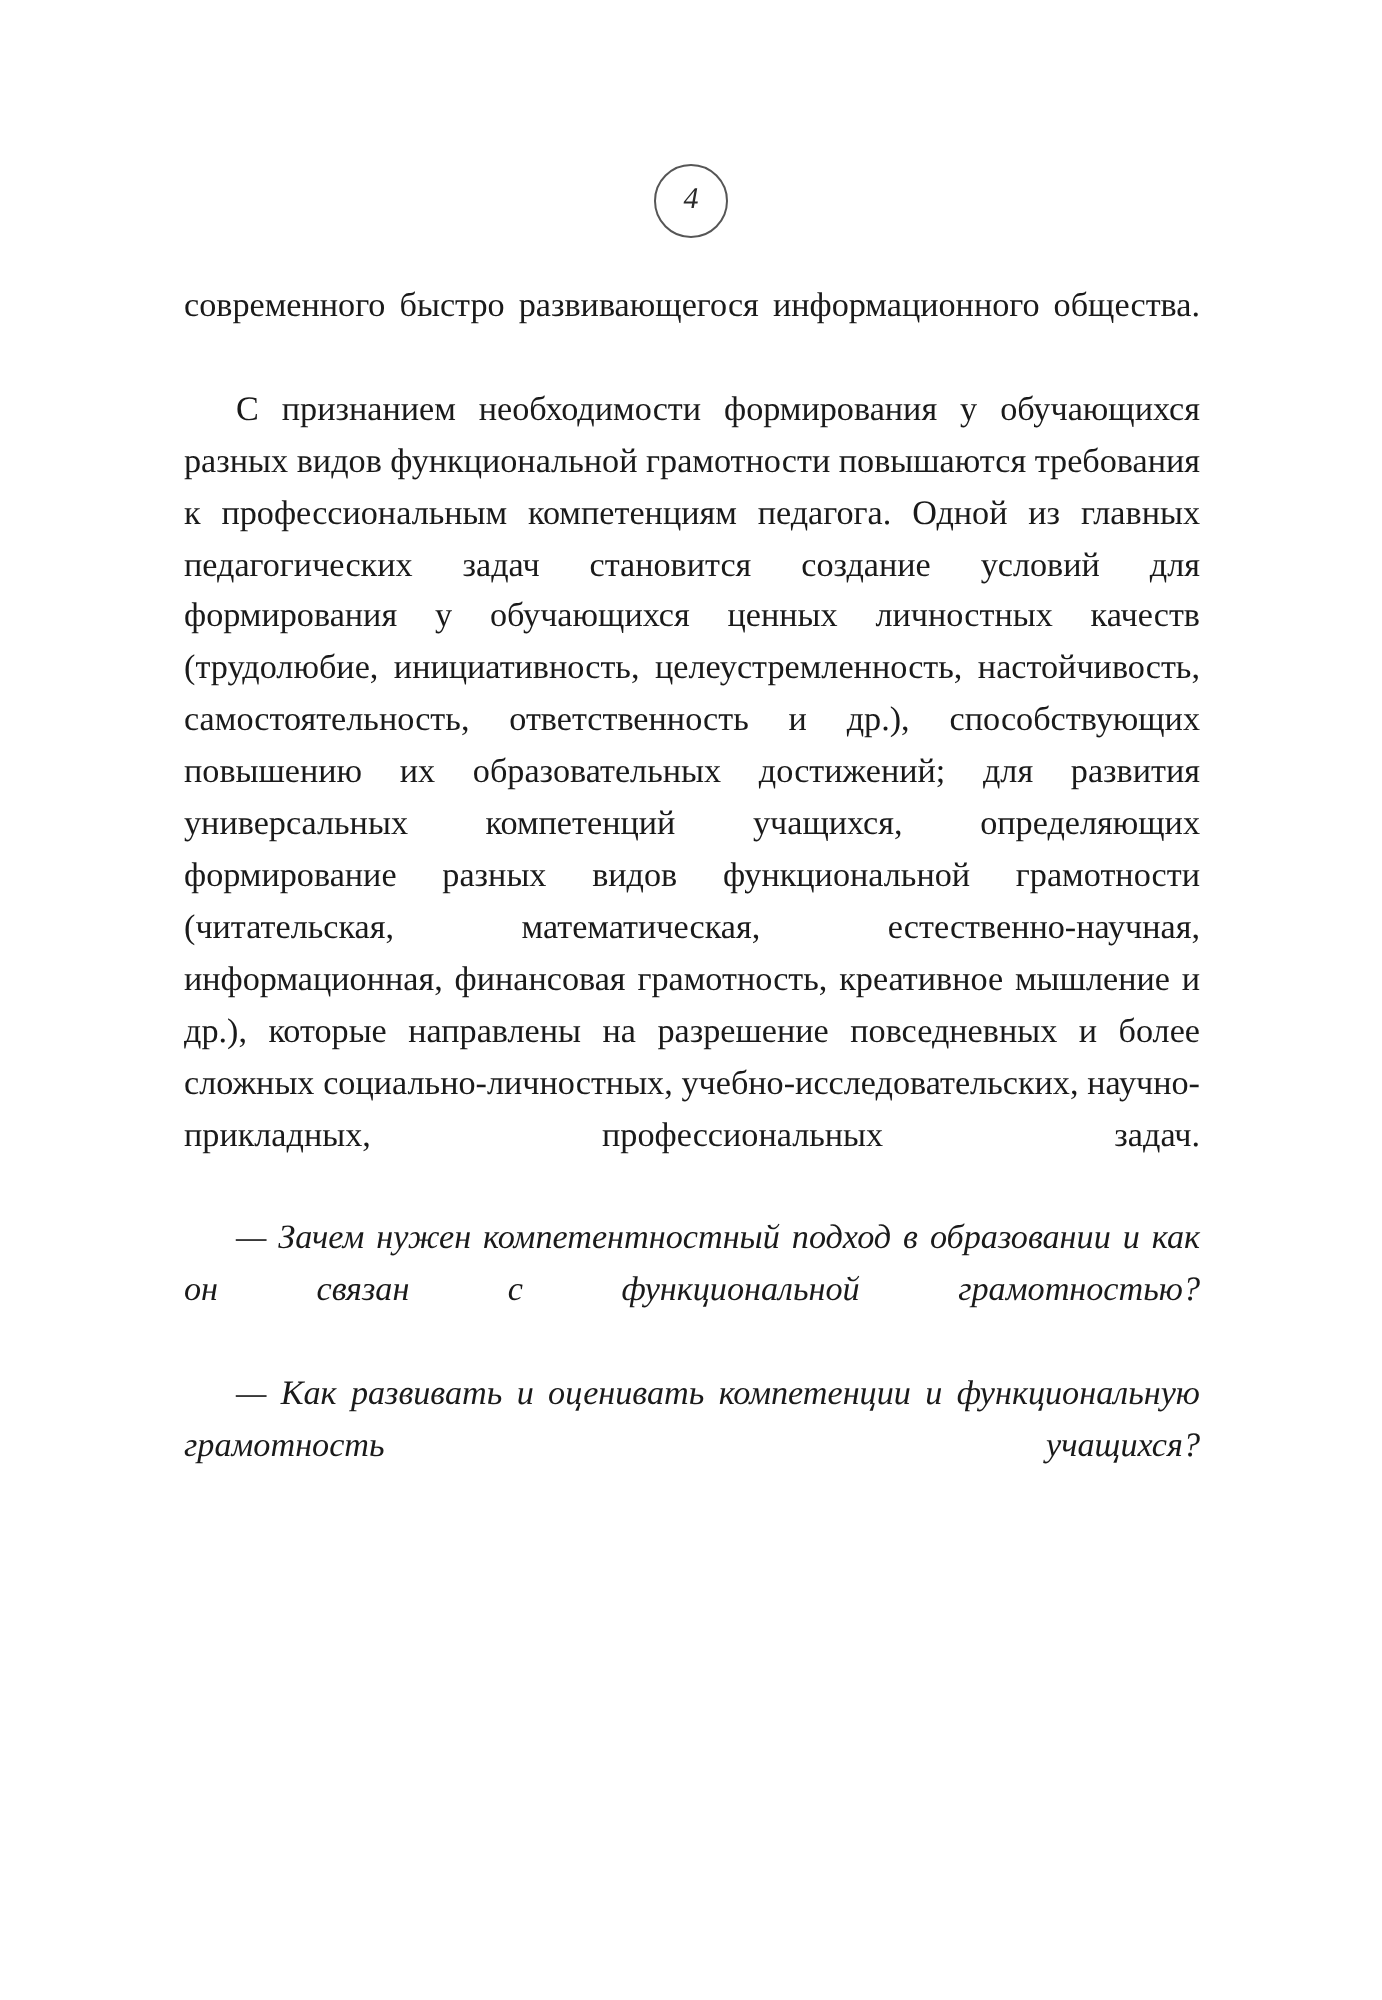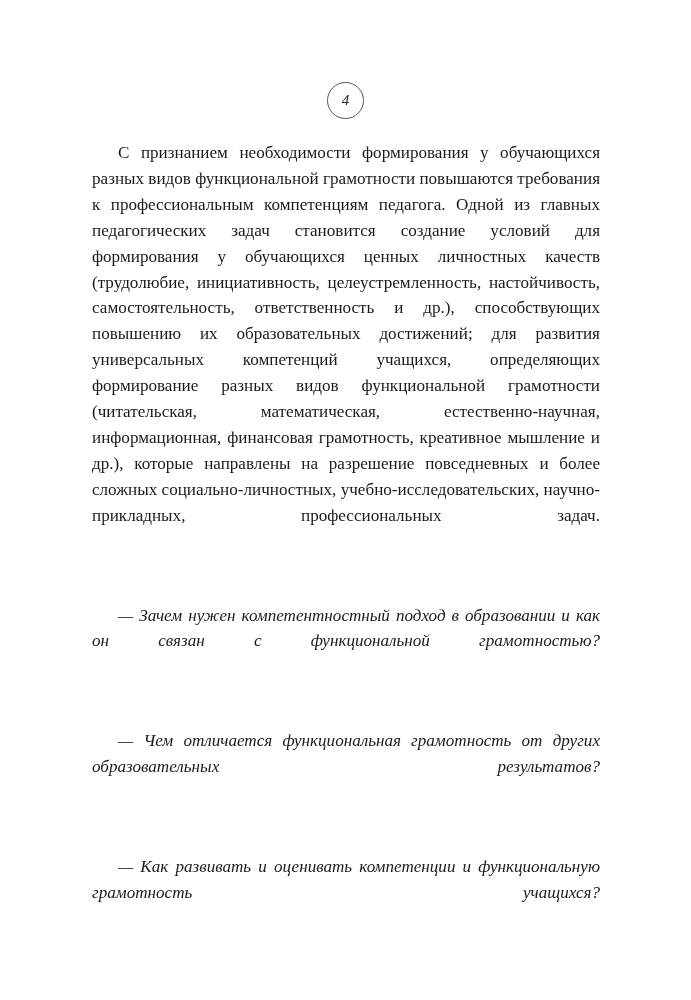--- a/index.html
+++ b/index.html
@@ -71,40 +71,39 @@
     -webkit-hyphens: manual;
     text-indent: 0;
     color: #1a1a1a;
   }
   p.para.indent {
     text-indent: 26px;
     font-family: Liberation Serif, serif;
   }
   p.para.italic {
     font-style: italic;
-    margin-top: 48px;
   }
   
   p.para:after {
     content: "";
     display: inline-block;
     width: 100%;
   }
 </style>
 </head>
 <body style="background: rgb(255, 255, 255);">
 
 <div class="page" style="background: rgb(255, 255, 255);">
 
   <div class="folio-wrap">
     <div class="folio-circle" style="border-color: rgb(86, 86, 86);">
       <span class="folio-num">4</span>
     </div>
   </div>
 
   <div class="textblock" style="color: rgb(26, 26, 26);">
+    <p class="para">современного быстро развивающегося информацион­но­го общества.</p>
     <p class="para indent">С признанием необходимости формирования у обу­чающихся разных видов функциональной грамотности повышаются требования к профессиональным компе­тенциям педагога. Одной из главных педагогических задач становится создание условий для формирования у обучающихся ценных личностных качеств (трудолюбие, инициативность, целеустремленность, настойчивость, самостоятельность, ответственность и др.), способству­ющих повышению их образовательных достижений; для развития универсальных компетенций учащихся, определяющих формирование разных видов функцио­нальной грамотности (читательская, математическая, естественно-научная, информационная, финансовая грамотность, креативное мышление и др.), которые на­правлены на разрешение повседневных и более слож­ных социально-личностных, учебно-исследовательских, научно-прикладных, профессиональных задач.</p>
     <p class="para indent italic">— Зачем нужен компетентностный подход в образо­вании и как он связан с функциональной грамотностью?</p>
-    <p class="para indent italic">— Чем отличается функциональная грамотность от других образовательных результатов?</p>
     <p class="para indent italic">— Как развивать и оценивать компетенции и функцио­нальную грамотность учащихся?</p>
   </div>
 
 </div>
 
 </body></html>

